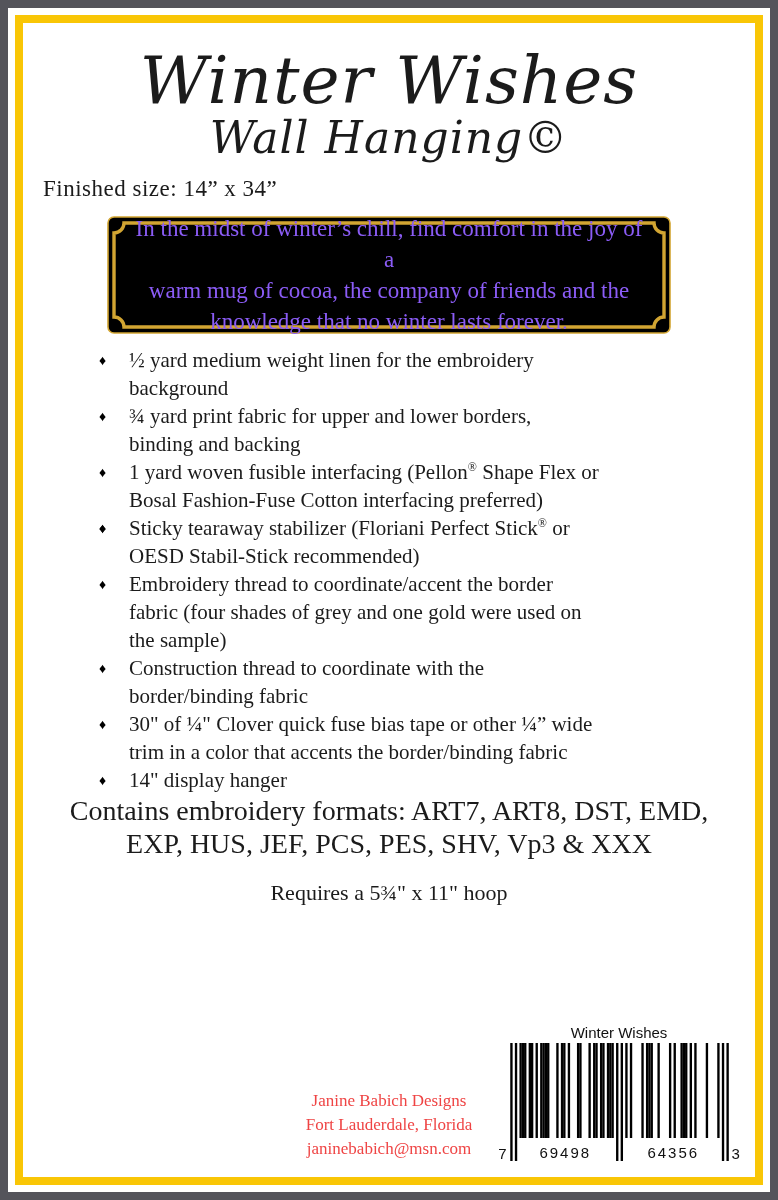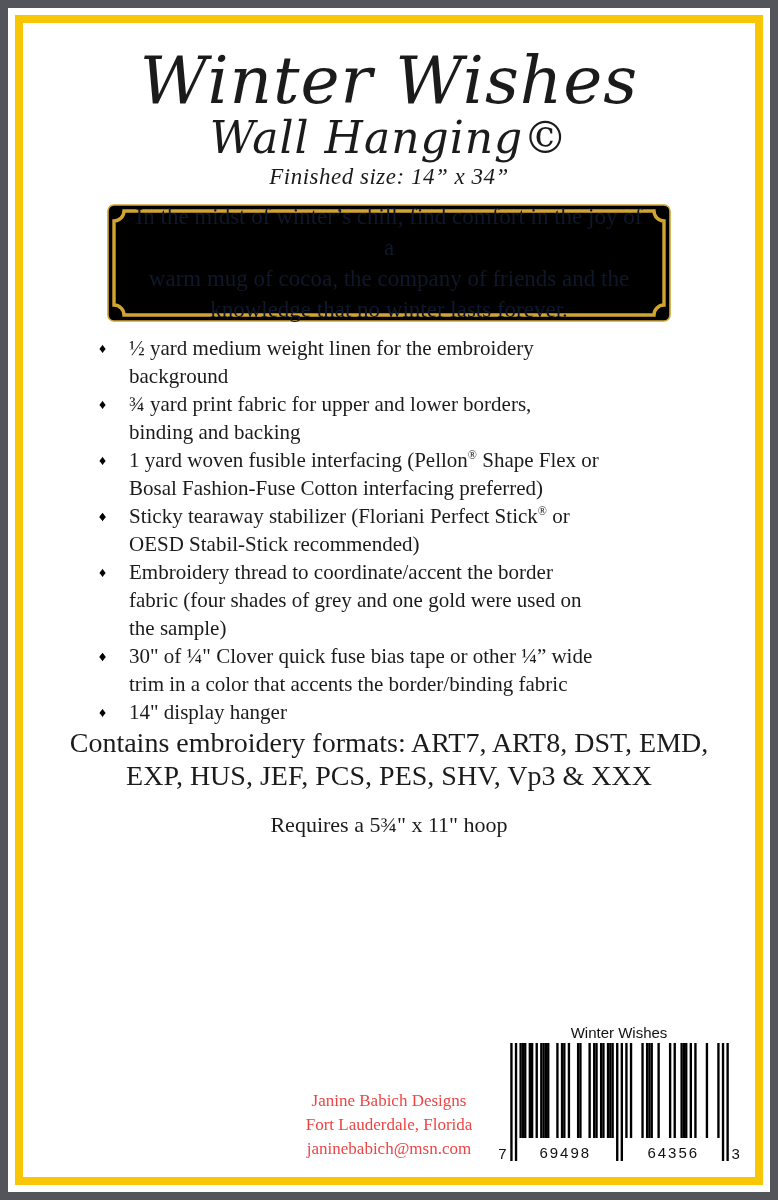--- a/index.html
+++ b/index.html
@@ -25,30 +25,30 @@
   }
   .title{
     text-align:center;font-family:"DejaVu Serif", serif;font-style:italic;
     font-size:66px;line-height:1.02;margin-top:10px;letter-spacing:1px;
   }
   .subtitle{
     text-align:center;font-family:"DejaVu Serif", serif;font-style:italic;
     font-size:44px;line-height:1.0;margin-top:2px;letter-spacing:1px;
   }
   .finished{
-    text-align:center;font-size:23px;margin-top:4px;letter-spacing:.5px;font-style:italic;
+    text-align:left;font-size:23px;margin-top:16px;letter-spacing:.5px;
   }
   .quote-box{
     width:564px;height:118px;margin:14px auto 0;position:relative;
     display:flex;align-items:center;justify-content:center;
   }
   .quote-frame{position:absolute;left:0;top:0;}
   .quote-text{
     position:relative;text-align:center;font-size:23px;line-height:31px;
-    white-space:pre-line;color:#0f172a;padding:0 26px;
+    white-space:pre-line;color:#8b5cf6;padding:0 26px;
   }
   .shop-head{
     text-align:center;font-size:27px;margin-top:24px;letter-spacing:.5px;
   }
   ul.shopping{
     list-style:none;margin:12px 0 0 48px;padding:0;width:648px;
     font-size:21px;line-height:28px;
   }
   ul.shopping li{position:relative;padding-left:38px;}
   ul.shopping .bullet{
@@ -108,21 +108,22 @@
           <li><span class="bullet">♦</span><span class="li-text"><span>¾ yard print fabric for upper and lower borders,
 binding and backing</span></span></li>
           <li><span class="bullet">♦</span><span class="li-text"><span>1 yard woven fusible interfacing </span><span class="it">(Pellon</span><sup class="it">®</sup><span class="it"> Shape Flex or
 Bosal Fashion-Fuse Cotton interfacing preferred)</span></span></li>
           <li><span class="bullet">♦</span></li>
           <li><span class="bullet">♦</span><span class="li-text"><span>Sticky tearaway stabilizer </span><span class="it">(Floriani Perfect Stick</span><sup class="it">®</sup><span class="it"> or
 OESD Stabil-Stick recommended)</span></span></li>
           <li><span class="bullet">♦</span><span class="li-text"><span>Embroidery thread to coordinate/accent the border
 fabric </span><span class="it">(four shades of grey and one gold were used on
 the sample)</span></span></li>
-          <li><span class="bullet">♦</span></li>
+          <li><span class="bullet">♦</span><span class="li-text"><span>Construction thread to coordinate with the
+border/binding fabric</span></span></li>
           <li><span class="bullet">♦</span><span class="li-text"><span>30" of ¼" Clover quick fuse bias tape or other ¼” wide
 trim in a color that accents the border/binding fabric</span></span></li>
           <li><span class="bullet">♦</span><span class="li-text"><span>14" display hanger</span></span></li>
         </ul>
 
       <div class="formats">Contains embroidery formats: ART7, ART8, DST, EMD,
 EXP, HUS, JEF, PCS, PES, SHV, Vp3 &amp; XXX</div>
       <div class="hoop">Requires a 5¾" x 11" hoop</div>
 
       <div class="contact">Janine Babich Designs

